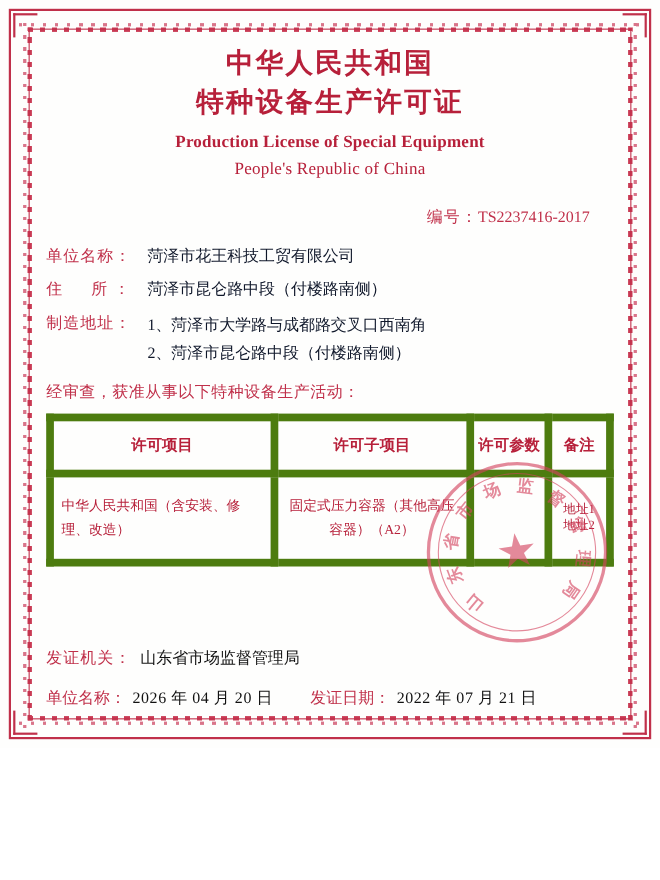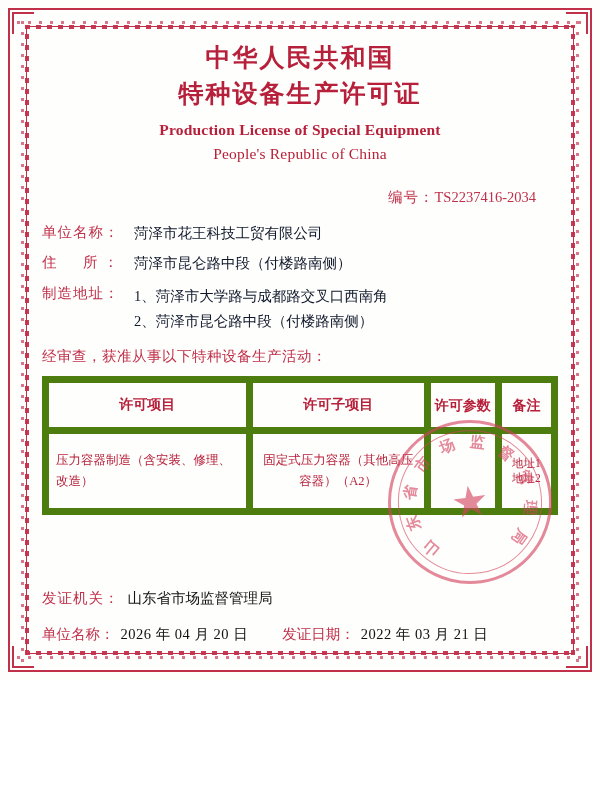--- a/index.html
+++ b/index.html
@@ -303,21 +303,21 @@
   <div class="content">
 
     <div class="title-block">
       <div class="title-cn1">中华人民共和国</div>
       <div class="title-cn2">特种设备生产许可证</div>
       <div class="title-en1">Production License of Special Equipment</div>
       <div class="title-en2">People's Republic of China</div>
     </div>
 
     <div class="serial-row">
-      <span class="serial-label">编号：</span><span class="serial-value">TS2237416-2034</span>
+      <span class="serial-label">编号：</span><span class="serial-value">TS2237416-2017</span>
     </div>
 
     <div class="field-rows">
 
       <div class="field-row">
         <div class="field-label">单位名称：</div>
         <div class="field-value">菏泽市花王科技工贸有限公司</div>
       </div>
 
       <div class="field-row">
@@ -348,42 +348,42 @@
         <thead>
           <tr>
             <th>许可项目</th>
             <th>许可子项目</th>
             <th class="th-two-line">许可参数</th>
             <th class="th-two-line">备注</th>
           </tr>
         </thead>
         <tbody>
           <tr>
-            <td class="body-cell">压力容器制造（含安装、修理、改造）</td>
+            <td class="body-cell">中华人民共和国（含安装、修理、改造）</td>
             <td class="body-cell center">固定式压力容器（其他高压容器）（A2）</td>
             <td class="body-cell center"></td>
             <td class="body-cell center small">地址1地址2</td>
           </tr>
         </tbody>
       </table>
     </div>
 
     <div class="issuer-row">
       <span class="lbl">发证机关：</span>
       <span class="val">山东省市场监督管理局</span>
     </div>
 
     <div class="dates-row">
       <span class="seg">
         <span class="lbl">单位名称：</span>
         <span class="val">2026 年 04 月 20 日</span>
       </span>
       <span class="seg">
         <span class="lbl">发证日期：</span>
-        <span class="val">2022 年 03 月 21 日</span>
+        <span class="val">2022 年 07 月 21 日</span>
       </span>
     </div>
 
   </div>
 
   <div class="seal">
     <div class="seal-inner"></div>
     <div class="seal-text" id="seal-ring">
         <span style="transform: rotate(-222deg) translate(60px) rotate(90deg) translate(-50%, -50%);">山</span>
         <span style="transform: rotate(-192.556deg) translate(60px) rotate(90deg) translate(-50%, -50%);">东</span>

